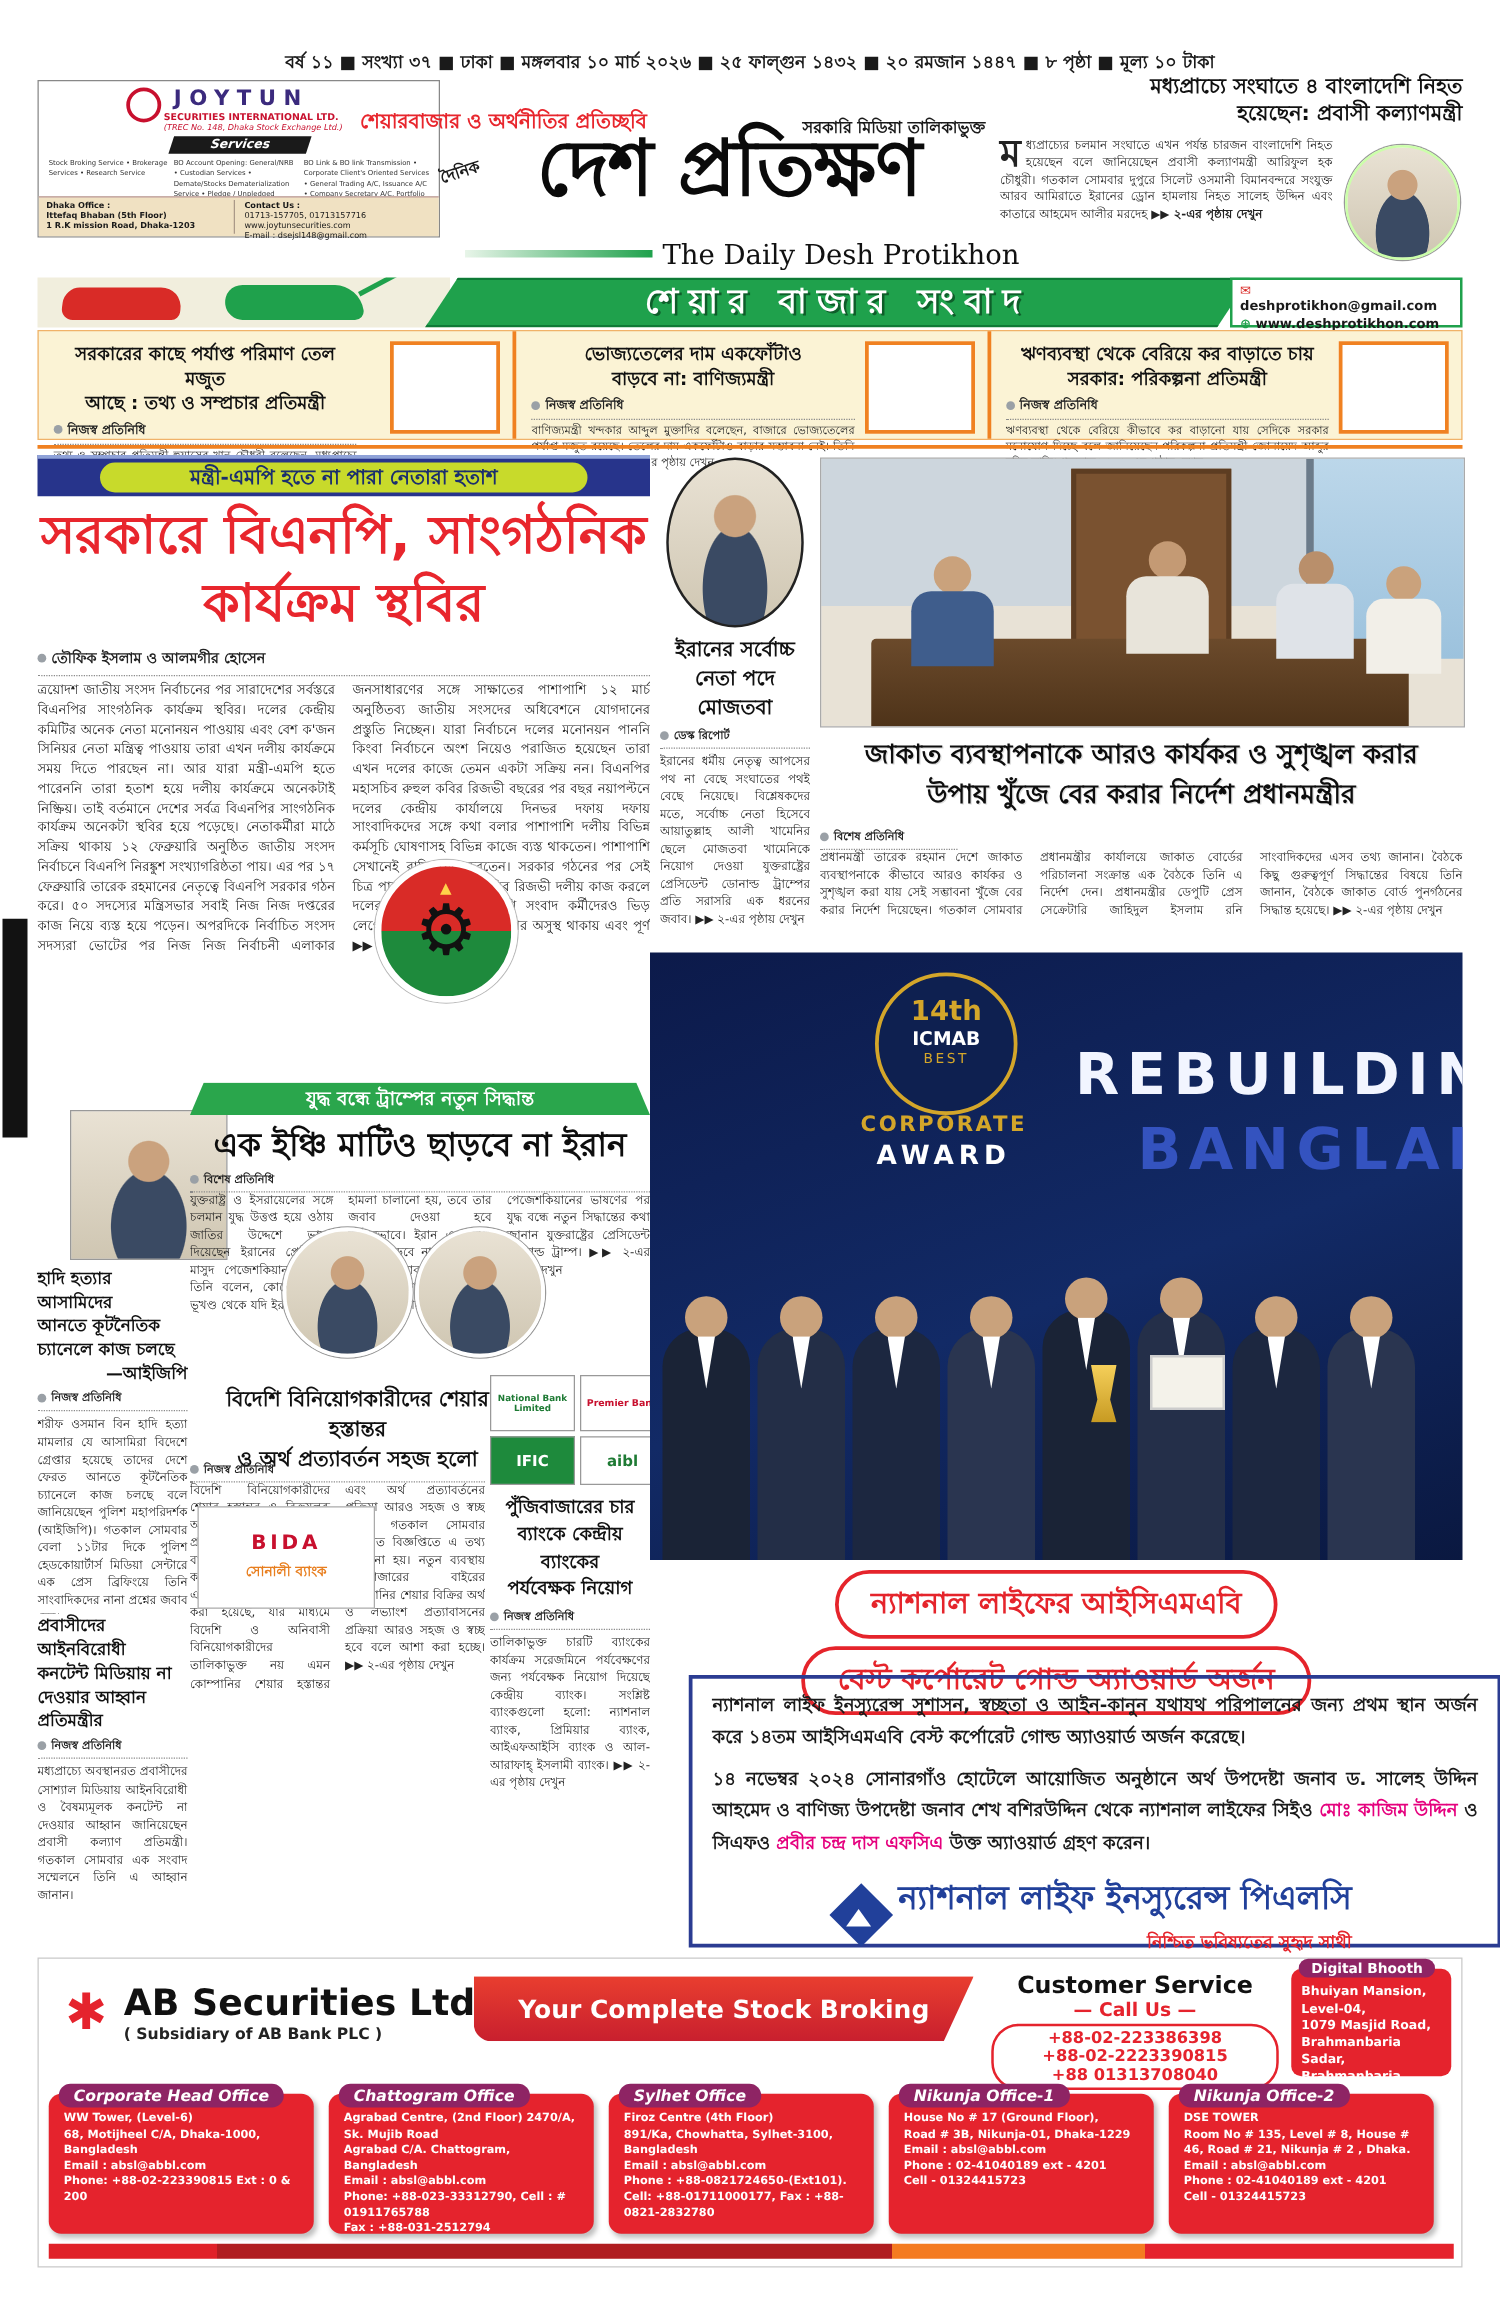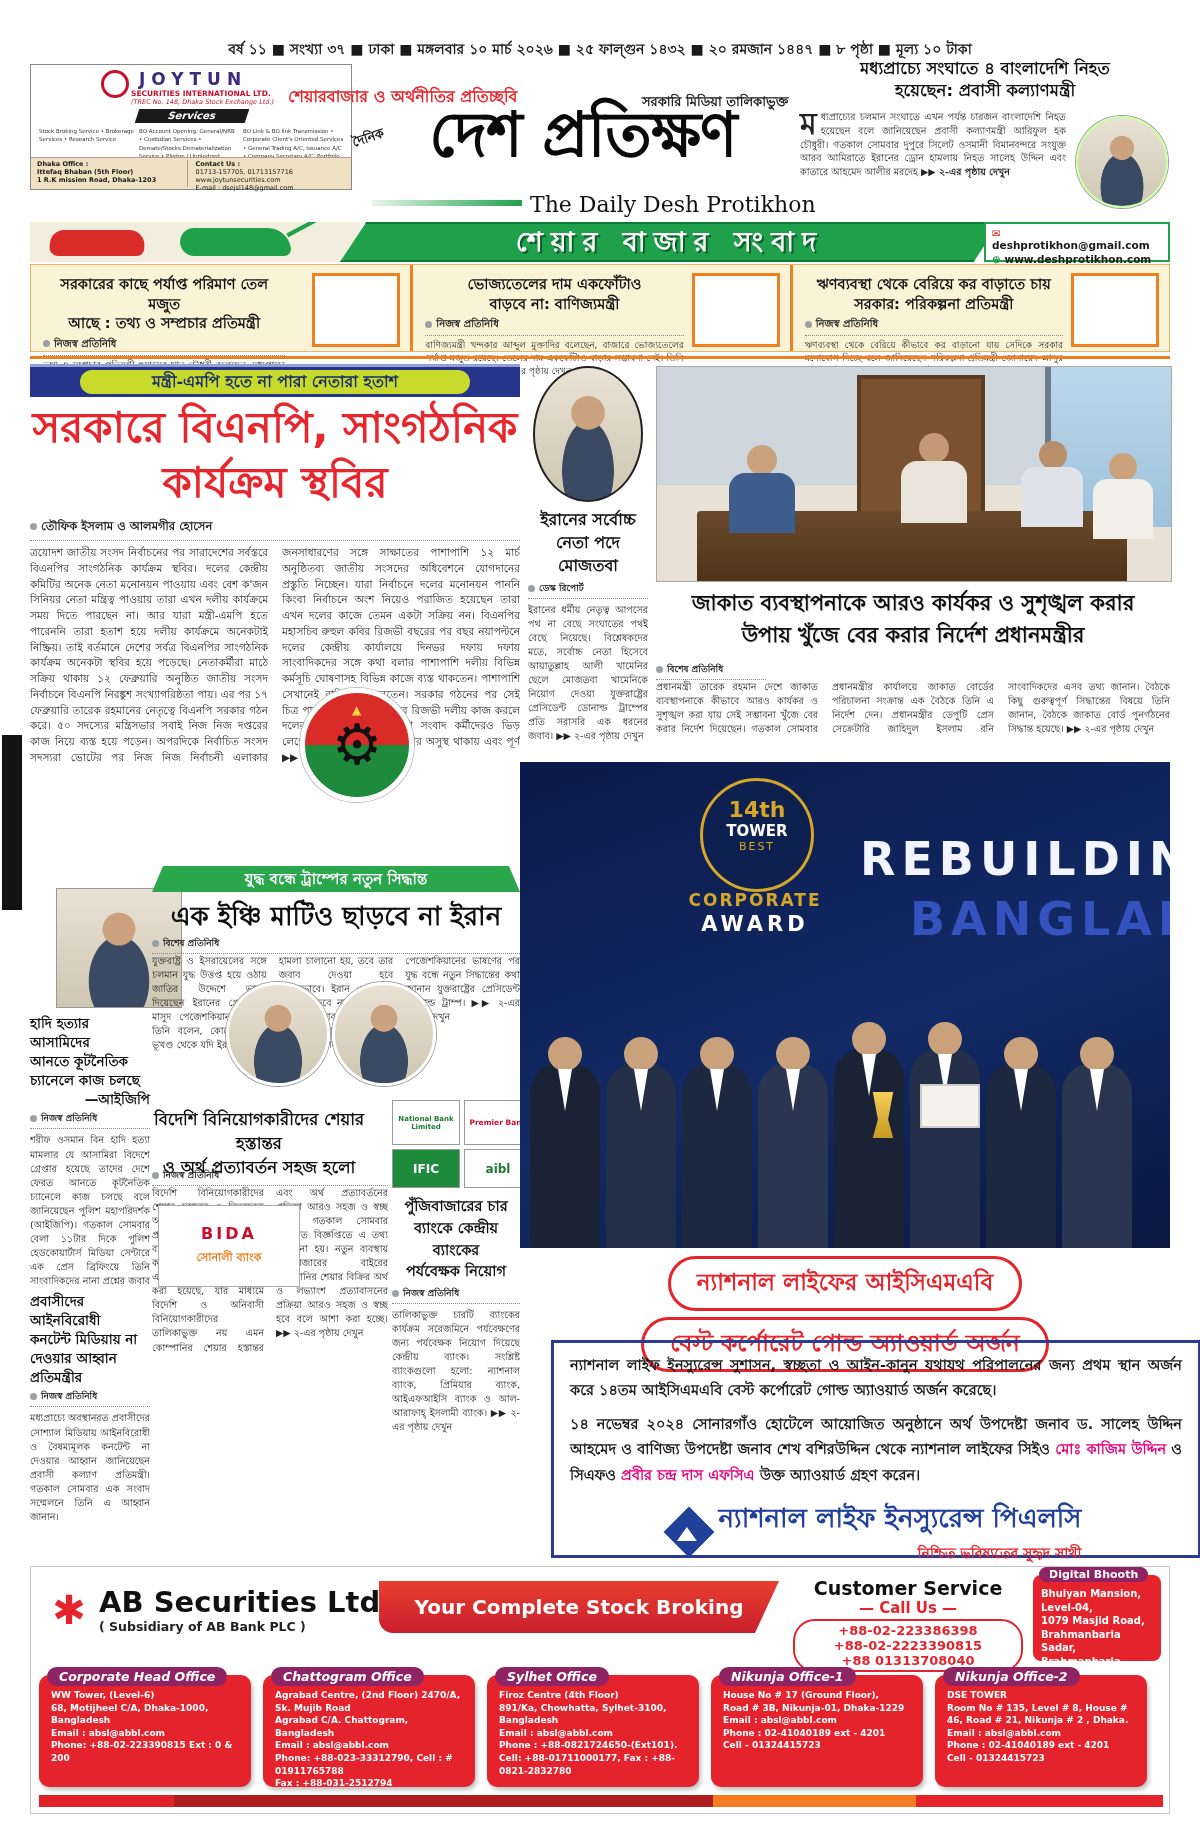--- a/index.html
+++ b/index.html
@@ -71,21 +71,21 @@
   </div>
 
   <div class="abs red b" style="top:84px;left:288px;font-size:16px;">শেয়ারবাজার ও অর্থনীতির প্রতিচ্ছবি</div>
   <div class="abs b" style="top:92px;left:642px;font-size:13px;">সরকারি মিডিয়া তালিকাভুক্ত</div>
   <div class="abs b" style="top:128px;left:352px;font-size:13px;transform:rotate(-18deg);">দৈনিক</div>
   <div class="abs" style="top:96px;left:368px;width:430px;font-size:62px;font-weight:900;color:#0a0a0a;letter-spacing:-1px;text-align:center;line-height:1.25;">দেশ প্রতিক্ষণ</div>
   <div class="abs" style="top:200px;left:372px;width:150px;height:6px;background:linear-gradient(90deg,#e8f5e9,#1fa14c);"></div>
   <div class="abs" style="top:192px;left:530px;font-size:22px;font-family:'DejaVu Serif','Liberation Serif',serif;color:#111;">The Daily Desh Protikhon</div>
 
   <div class="abs" style="top:58px;left:800px;width:370px;height:160px;">
-    <div class="ctr b" style="font-size:16.5px;line-height:1.35;color:#111;">
+    <div class="ctr b" style="font-size:16.5px;line-height:1.35;color:#111;text-align:right;">
       <span>মধ্যপ্রাচ্যে সংঘাতে ৪ বাংলাদেশি নিহত</span><br>
       <span>হয়েছেন: প্রবাসী কল্যাণমন্ত্রী</span>
     </div>
     <div class="abs circle portrait" style="top:58px;right:2px;width:88px;height:88px;border:2px solid #cfa;box-shadow:0 0 0 1px #999;"></div>
     <div class="abs jst" style="top:52px;left:0;width:266px;font-size:9.5px;line-height:1.45;color:#222;">
       <span style="float:left;font-size:30px;line-height:0.9;font-weight:bold;padding-right:4px;">ম</span>
       <span>ধ্যপ্রাচ্যের চলমান সংঘাতে এখন পর্যন্ত চারজন বাংলাদেশি নিহত হয়েছেন বলে জানিয়েছেন প্রবাসী কল্যাণমন্ত্রী আরিফুল হক চৌধুরী। গতকাল সোমবার দুপুরে সিলেট ওসমানী বিমানবন্দরে সংযুক্ত আরব আমিরাতে ইরানের ড্রোন হামলায় নিহত সালেহ উদ্দিন এবং কাতারে আহমেদ আলীর মরদেহ</span>
       <span class="b">▶▶ ২-এর পৃষ্ঠায় দেখুন</span>
     </div>
   </div>
@@ -232,21 +232,21 @@
               line-height:26px;color:#fff;font-weight:bold;font-size:15px;">যুদ্ধ বন্ধে ট্রাম্পের নতুন সিদ্ধান্ত</div>
   <div class="abs ctr b" style="top:896px;left:152px;width:368px;font-size:26px;color:#0d0d0d;">এক ইঞ্চি মাটিও ছাড়বে না ইরান</div>
   <div class="abs" style="top:936px;left:152px;width:368px;">
     <div class="byline" style="font-size:9px;"><span class="bullet"></span><span>বিশেষ প্রতিনিধি</span></div>
     <div class="dotline" style="height:2px;"></div>
   </div>
   <div class="abs circle portrait" style="top:982px;left:226px;width:98px;height:98px;border:3px solid #fff;box-shadow:0 0 0 1px #999;z-index:3;"></div>
   <div class="abs circle portrait" style="top:982px;left:332px;width:98px;height:98px;border:3px solid #fff;box-shadow:0 0 0 1px #999;z-index:3;"></div>
   <div class="abs jst small-txt" style="top:954px;left:152px;width:368px;height:146px;column-count:3;column-gap:12px;overflow:hidden;">যুক্তরাষ্ট্র ও ইসরায়েলের সঙ্গে চলমান যুদ্ধ উত্তপ্ত হয়ে ওঠায় জাতির উদ্দেশে ভাষণ দিয়েছেন ইরানের প্রেসিডেন্ট মাসুদ পেজেশকিয়ান। ভাষণে তিনি বলেন, কোনো দেশের ভূখণ্ড থেকে যদি ইরানের ওপর হামলা চালানো হয়, তবে তার জবাব দেওয়া হবে কঠোরভাবে। ইরান এক ইঞ্চি মাটিও ছাড়বে না। এই যুদ্ধের কঠোর জবাব দিতে তার দেশের জনগণ ঐক্যবদ্ধ আছে বলে জানান তিনি। পেজেশকিয়ানের ভাষণের পর যুদ্ধ বন্ধে নতুন সিদ্ধান্তের কথা জানান যুক্তরাষ্ট্রের প্রেসিডেন্ট ডোনাল্ড ট্রাম্প।  ▶▶ ২-এর পৃষ্ঠায় দেখুন</div>
 
-  <div class="abs ctr b" style="top:1108px;left:141px;width:236px;font-size:16.5px;line-height:1.45;color:#111;">
+  <div class="abs ctr b" style="top:1108px;left:168px;width:236px;font-size:16.5px;line-height:1.45;color:#111;">
     <span>বিদেশি বিনিয়োগকারীদের শেয়ার হস্তান্তর</span><br>
     <span>ও অর্থ প্রত্যাবর্তন সহজ হলো</span>
   </div>
   <div class="abs" style="top:1100px;left:392px;width:140px;height:88px;display:grid;grid-template-columns:1fr 1fr;gap:4px;">
     <div style="border:1px solid #999;background:#fff;font-size:7px;font-weight:bold;color:#1e7a34;display:flex;align-items:center;justify-content:center;text-align:center;padding:2px;">National Bank Limited</div>
     <div style="border:1px solid #999;background:#fff;font-size:7.5px;font-weight:bold;color:#c8102e;display:flex;align-items:center;justify-content:center;text-align:center;padding:2px;">Premier Bank</div>
     <div style="border:1px solid #999;background:#1e8a3c;font-size:12px;font-weight:900;color:#fff;display:flex;align-items:center;justify-content:center;">IFIC</div>
     <div style="border:1px solid #999;background:#fff;font-size:12px;font-weight:900;color:#1e7a34;display:flex;align-items:center;justify-content:center;">aibl</div>
   </div>
   <div class="abs" style="top:1168px;left:152px;width:236px;">
@@ -266,21 +266,21 @@
       <span>পর্যবেক্ষক নিয়োগ</span>
     </div>
     <div class="byline" style="font-size:9px;margin-top:3px;"><span class="bullet"></span><span>নিজস্ব প্রতিনিধি</span></div>
     <div class="dotline" style="height:2px;"></div>
     <div class="jst small-txt" style="margin-top:4px;height:230px;overflow:hidden;">তালিকাভুক্ত চারটি ব্যাংকের কার্যক্রম সরেজমিনে পর্যবেক্ষণের জন্য পর্যবেক্ষক নিয়োগ দিয়েছে কেন্দ্রীয় ব্যাংক। সংশ্লিষ্ট ব্যাংকগুলো হলো: ন্যাশনাল ব্যাংক, প্রিমিয়ার ব্যাংক, আইএফআইসি ব্যাংক ও আল-আরাফাহ্ ইসলামী ব্যাংক।  ▶▶ ২-এর পৃষ্ঠায় দেখুন</div>
   </div>
 
   <div class="abs" style="top:762px;left:520px;width:650px;height:486px;background:linear-gradient(160deg,#0c1a4a 0%,#122a66 55%,#0a1840 100%);overflow:hidden;">
     <div class="abs circle ctr" style="top:16px;left:180px;width:108px;height:108px;border:3px solid #d4a62a;background:#0e2050;color:#d4a62a;">
       <div style="font-size:22px;font-weight:900;margin-top:16px;">14th</div>
-      <div style="font-size:15px;font-weight:bold;color:#fff;">TOWER</div>
+      <div style="font-size:15px;font-weight:bold;color:#fff;">ICMAB</div>
       <div style="font-size:11px;letter-spacing:2px;">BEST</div>
     </div>
     <div class="abs ctr" style="top:128px;left:150px;width:170px;color:#d4a62a;font-weight:bold;font-size:17px;letter-spacing:2px;">CORPORATE</div>
     <div class="abs ctr" style="top:150px;left:150px;width:170px;color:#fff;font-weight:900;font-size:21px;letter-spacing:4px;">AWARD</div>
     <div class="abs" style="top:70px;left:340px;font-size:46px;font-weight:900;color:#f2f5ff;letter-spacing:6px;">REBUILDING</div>
     <div class="abs" style="top:130px;left:390px;font-size:46px;font-weight:900;color:#3b5bd0;opacity:.85;letter-spacing:6px;">BANGLADESH</div>
     <div class="award-fig" style="left:10px;background:#1a2336;"></div>
     <div class="award-fig" style="left:86px;background:#232e47;"></div>
     <div class="award-fig" style="left:162px;background:#1c2740;"></div>
     <div class="award-fig" style="left:238px;background:#2a3550;"></div>

